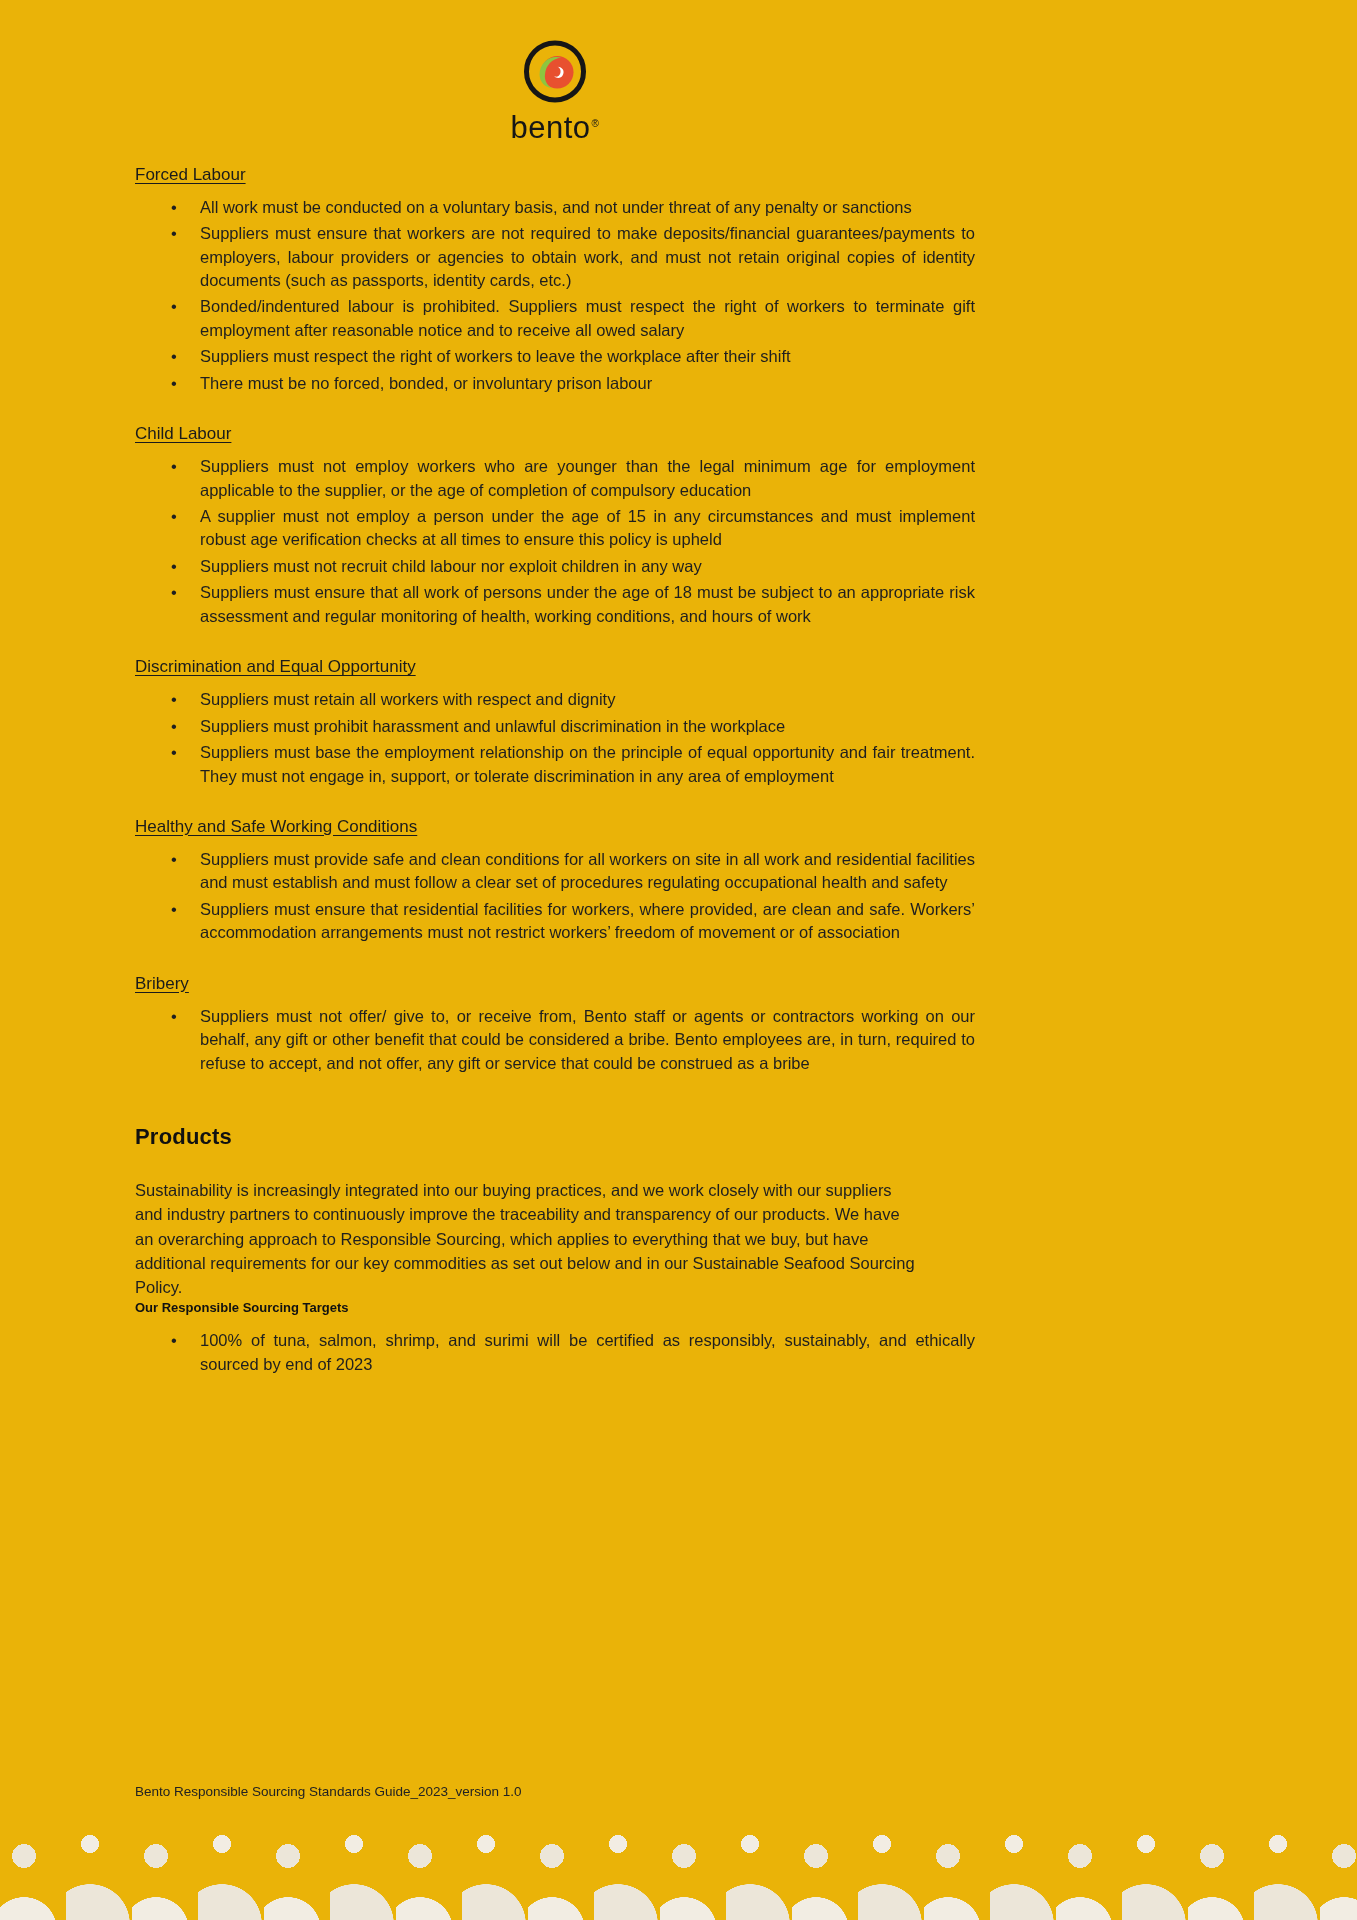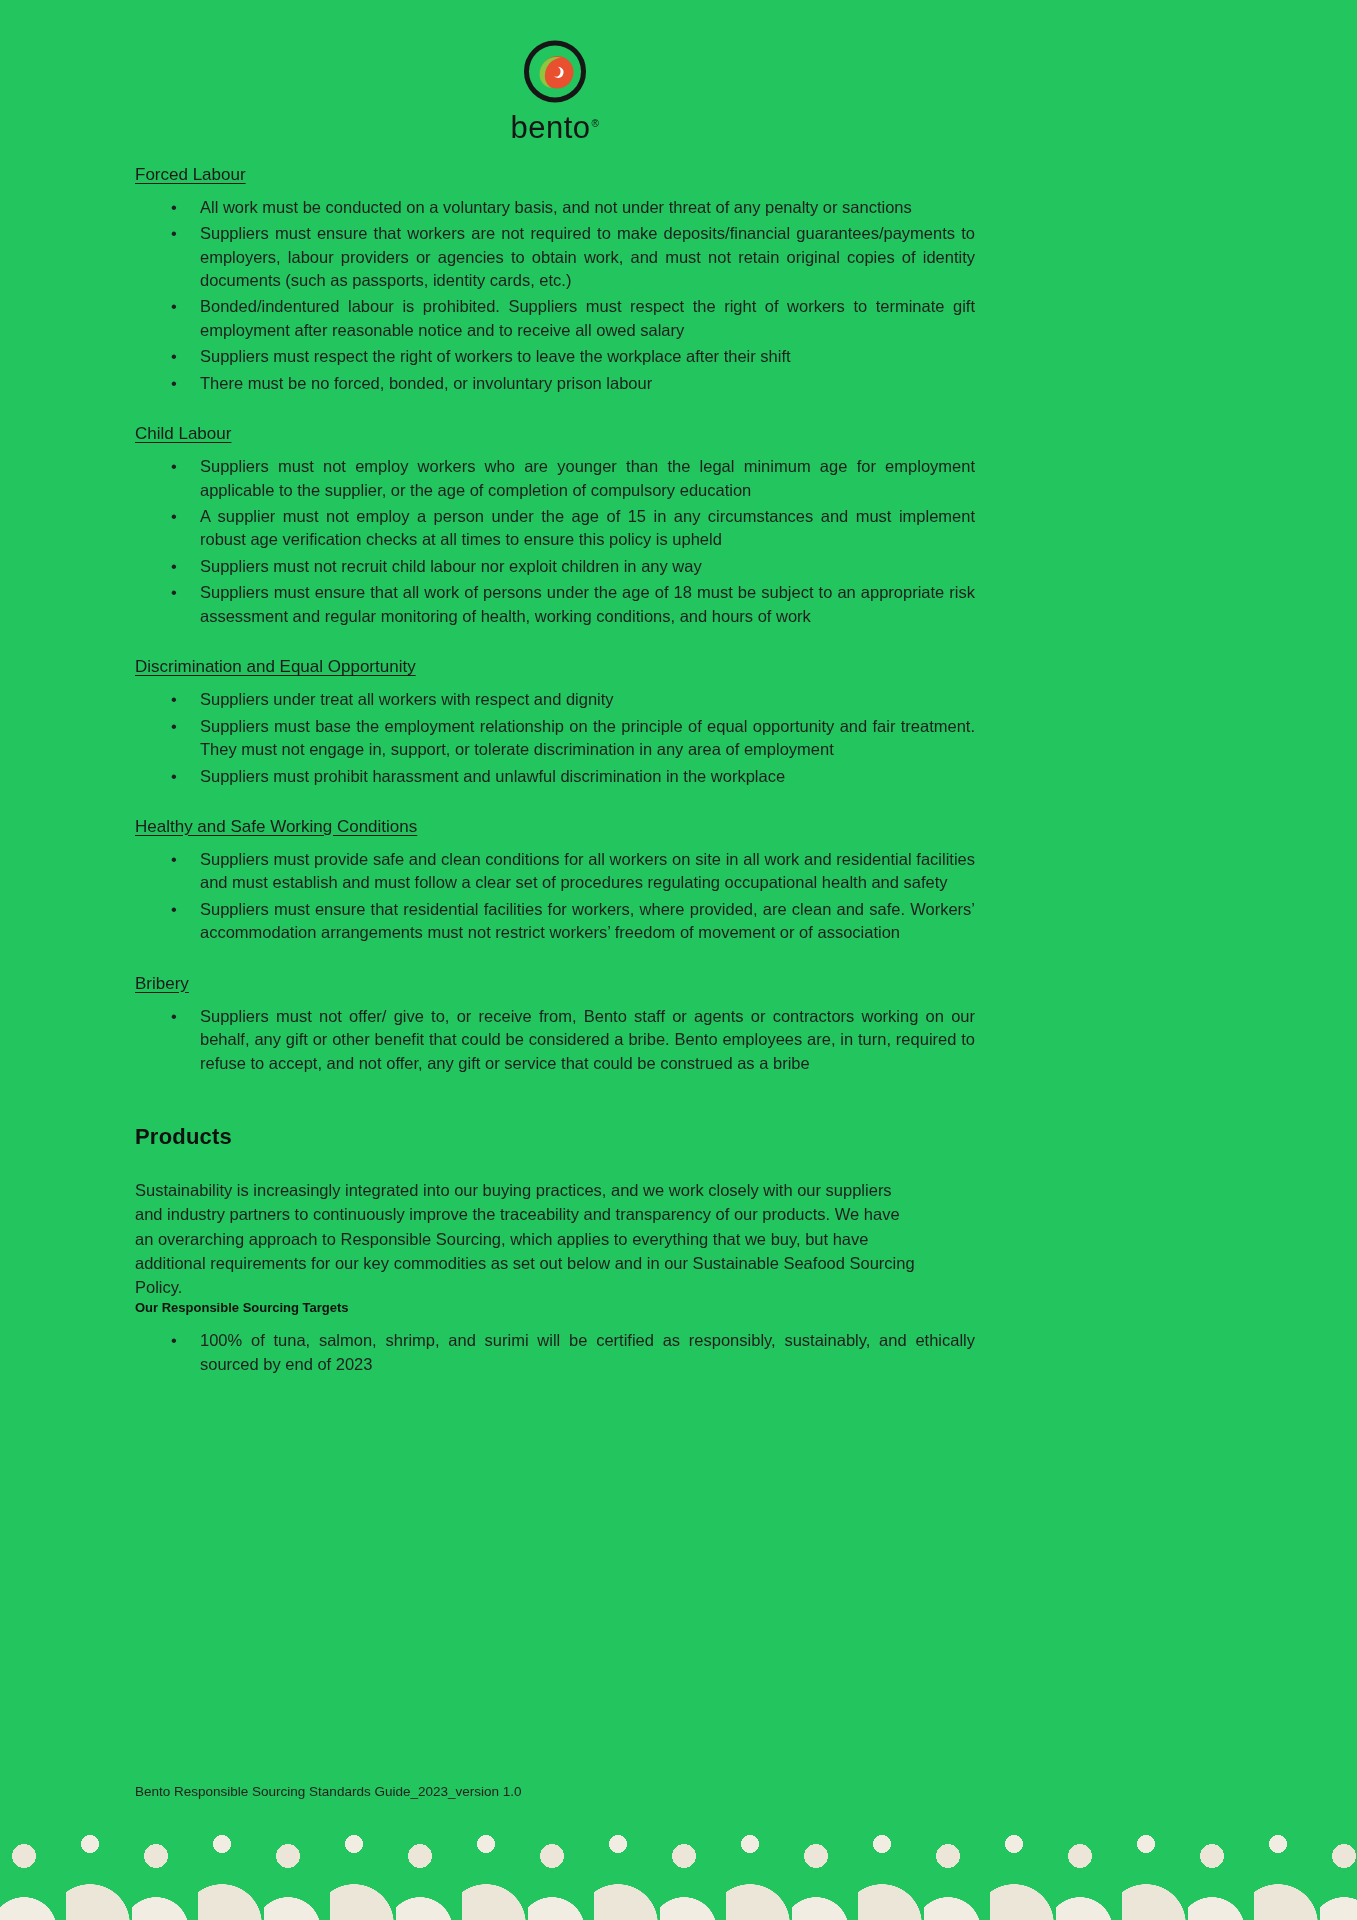--- a/index.html
+++ b/index.html
@@ -6,21 +6,21 @@
   html,body { background:#ffffff; }
   body {
     font-family:"Liberation Sans", sans-serif;
     color:#1f1f1f;
     -webkit-font-smoothing:antialiased;
   }
   .page {
     position:relative;
     width:1357px;
     height:1920px;
-    background:#22c55e;
+    background:#eab308;
     overflow:hidden;
     margin:0 auto;
   }
   
   .logo-block {
     padding-top:36px;
     width:840px;
     margin-left:135px;
     text-align:center;
   }
@@ -151,23 +151,23 @@
         <li>Suppliers must not employ workers who are younger than the legal minimum age for employment applicable to the supplier, or the age of completion of compulsory education</li>
         <li>A supplier must not employ a person under the age of 15 in any circumstances and must implement robust age verification checks at all times to ensure this policy is upheld</li>
         <li>Suppliers must not recruit child labour nor exploit children in any way</li>
         <li>Suppliers must ensure that all work of persons under the age of 18 must be subject to an appropriate risk assessment and regular monitoring of health, working conditions, and hours of work</li>
       </ul>
     </section>
 
     <section class="sec">
       <h3 class="sec-h">Discrimination and Equal Opportunity</h3>
       <ul class="bullets">
-        <li>Suppliers under treat all workers with respect and dignity</li>
+        <li>Suppliers must retain all workers with respect and dignity</li>
+        <li>Suppliers must prohibit harassment and unlawful discrimination in the workplace</li>
         <li>Suppliers must base the employment relationship on the principle of equal opportunity and fair treatment. They must not engage in, support, or tolerate discrimination in any area of employment</li>
-        <li>Suppliers must prohibit harassment and unlawful discrimination in the workplace</li>
       </ul>
     </section>
 
     <section class="sec">
       <h3 class="sec-h">Healthy and Safe Working Conditions</h3>
       <ul class="bullets">
         <li>Suppliers must provide safe and clean conditions for all workers on site in all work and residential facilities and must establish and must follow a clear set of procedures regulating occupational health and safety</li>
         <li>Suppliers must ensure that residential facilities for workers, where provided, are clean and safe. Workers’ accommodation arrangements must not restrict workers’ freedom of movement or of association</li>
       </ul>
     </section>

